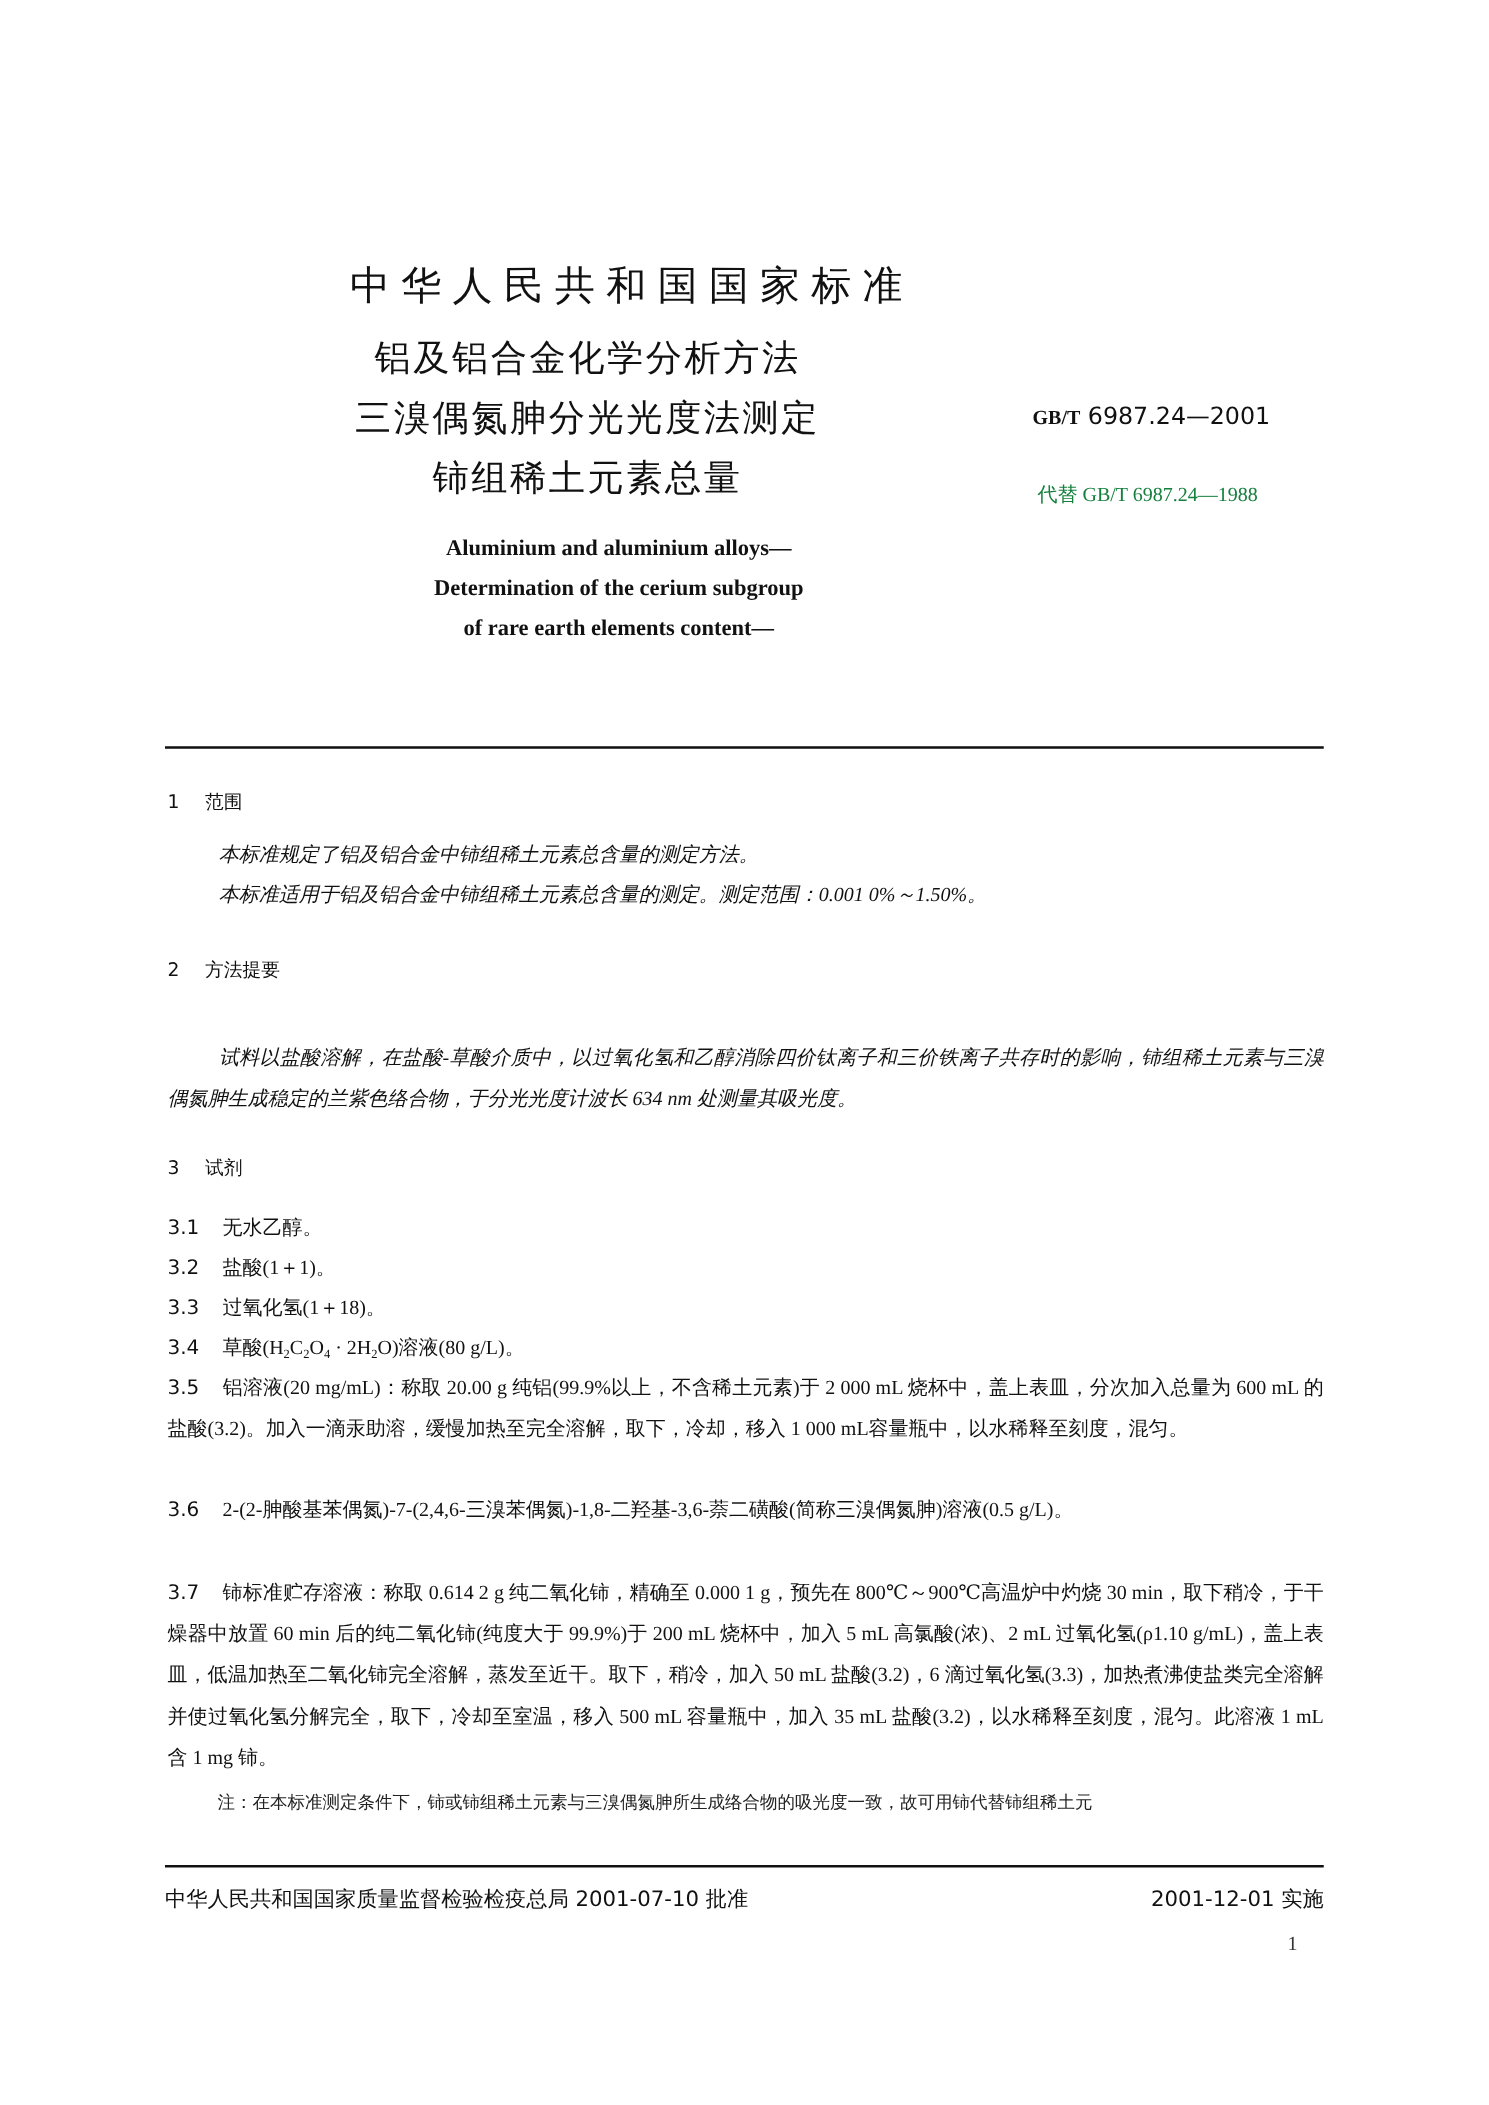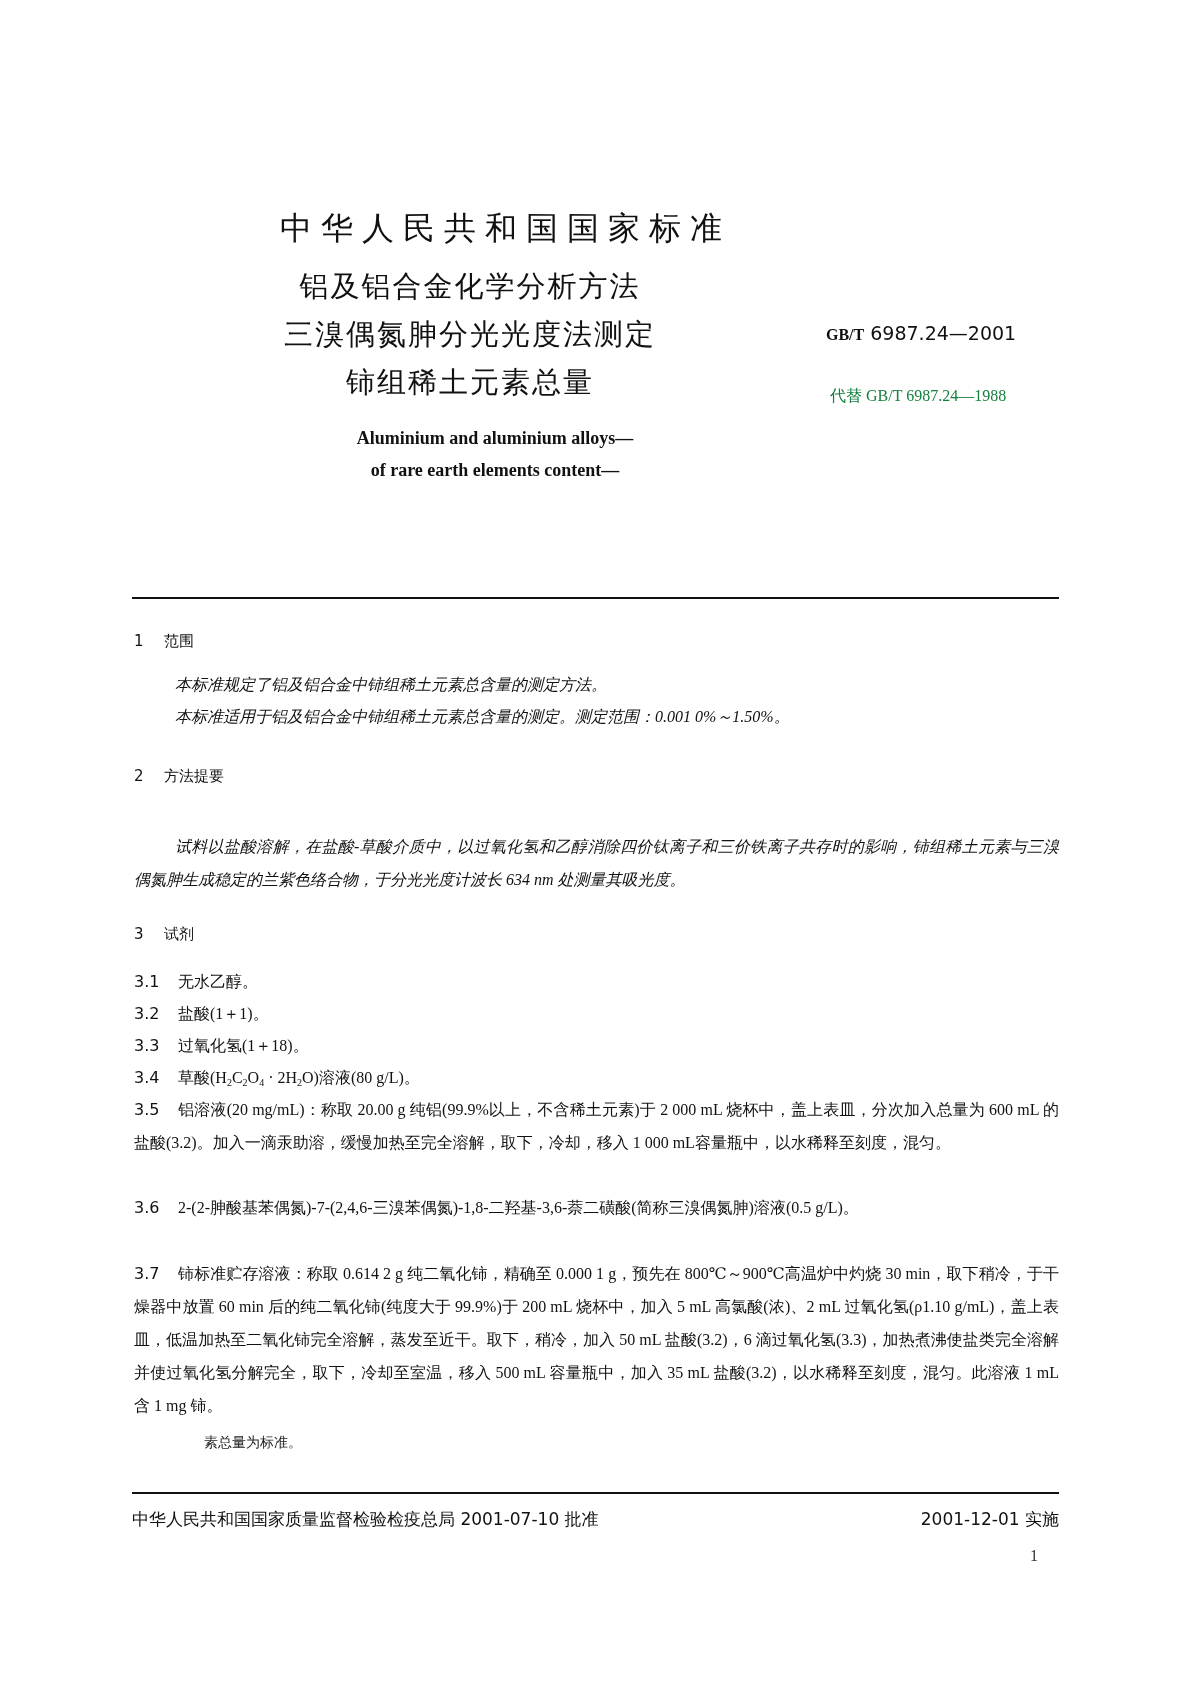--- a/index.html
+++ b/index.html
@@ -148,20 +148,21 @@
 </div>
 
 <div class="abs std-number">
   <span class="prefix">GB/T</span><span class="num">6987.24—2001</span>
 </div>
 
 <div class="abs replaces">代替 GB/T 6987.24—1988</div>
 
 <div class="abs title-en">
   <div>Aluminium and aluminium alloys—</div>
+  <div>Determination of the cerium subgroup</div>
   <div>of rare earth elements content—</div>
 </div>
 
 <div class="abs rule-top"></div>
 
 <div class="abs section-heading" style="top:632px;">
   <span class="sec-num">1</span><span>范围</span>
 </div>
 <div class="abs para indent" style="top:668px;">本标准规定了铝及铝合金中铈组稀土元素总含量的测定方法。</div>
 <div class="abs para indent" style="top:700px;">本标准适用于铝及铝合金中铈组稀土元素总含量的测定。测定范围：0.001 0%～1.50%。</div>
@@ -191,20 +192,20 @@
   <span class="inum">3.5</span><span>铝溶液(20 mg/mL)：称取 20.00 g 纯铝(99.9%以上，不含稀土元素)于 2 000 mL 烧杯中，盖上表皿，分次加入总量为 600 mL 的盐酸(3.2)。加入一滴汞助溶，缓慢加热至完全溶解，取下，冷却，移入 1 000 mL容量瓶中，以水稀释至刻度，混匀。</span>
 </div>
 <div class="abs item-line" style="top:1191px;">
   <span class="inum">3.6</span><span>2-(2-胂酸基苯偶氮)-7-(2,4,6-三溴苯偶氮)-1,8-二羟基-3,6-萘二磺酸(简称三溴偶氮胂)溶液(0.5 g/L)。</span>
 </div>
 <div class="abs item-line" style="top:1257px;">
   <span class="inum">3.7</span><span>铈标准贮存溶液：称取 0.614 2 g 纯二氧化铈，精确至 0.000 1 g，预先在 800℃～900℃高温炉中灼烧 30 min，取下稍冷，于干燥器中放置 60 min 后的纯二氧化铈(纯度大于 99.9%)于 200 mL 烧杯中，加入 5 mL 高氯酸(浓)、2 mL 过氧化氢(ρ1.10 g/mL)，盖上表皿，低温加热至二氧化铈完全溶解，蒸发至近干。取下，稍冷，加入 50 mL 盐酸(3.2)，6 滴过氧化氢(3.3)，加热煮沸使盐类完全溶解并使过氧化氢分解完全，取下，冷却至室温，移入 500 mL 容量瓶中，加入 35 mL 盐酸(3.2)，以水稀释至刻度，混匀。此溶液 1 mL 含 1 mg 铈。</span>
 </div>
 
 <div class="abs note" style="top:1429px;">
-  <div class="note-cont">素总量为标准。</div>
+  <div>注：在本标准测定条件下，铈或铈组稀土元素与三溴偶氮胂所生成络合物的吸光度一致，故可用铈代替铈组稀土元</div>
 </div>
 
 <div class="abs rule-bottom"></div>
 
 <div class="abs footer-left">中华人民共和国国家质量监督检验检疫总局 2001-07-10 批准</div>
 <div class="abs footer-right">2001-12-01 实施</div>
 <div class="abs page-number">1</div>
 
 </body></html>

